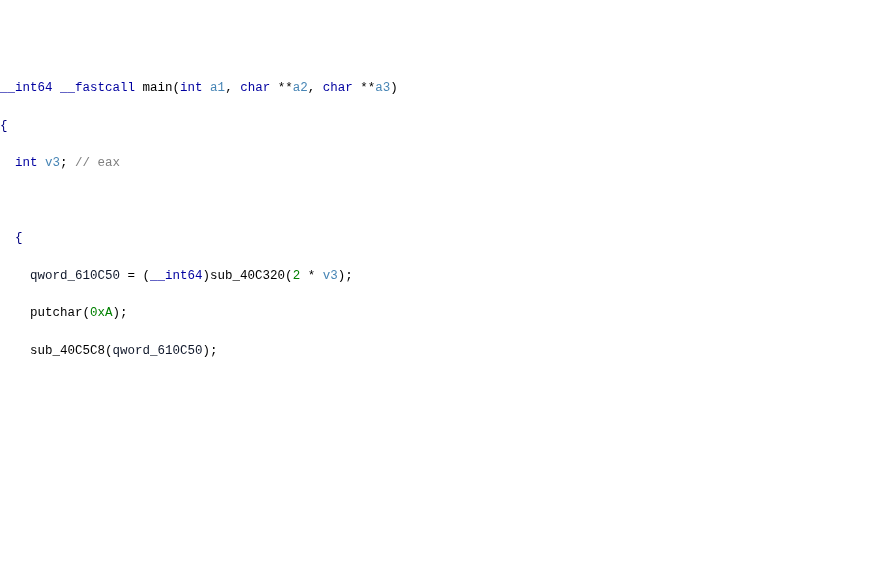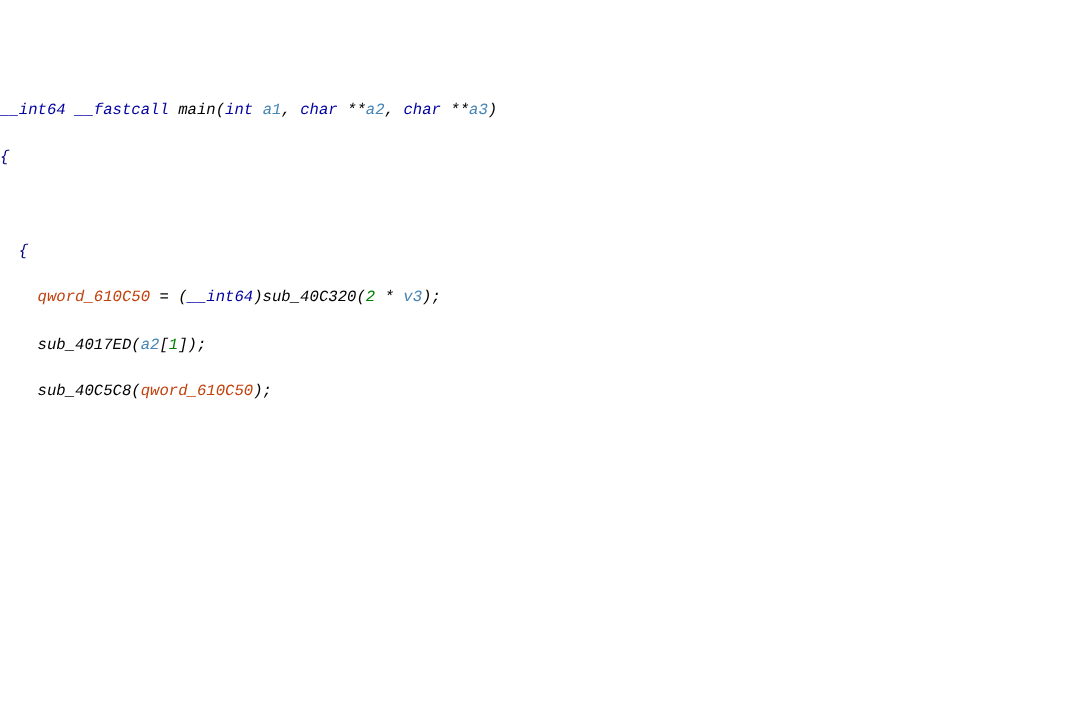--- a/index.html
+++ b/index.html
@@ -9,42 +9,43 @@
     font-size: 12.5px;
     line-height: 1.5;
     background: #ffffff;
     color: #000000;
     white-space: pre;
   }
   .code-container {
     padding: 4px 0 0 0;
     width: 873px;
   }
-  .line { white-space: pre; font-style: italic; }
+  .line { white-space: pre; }
   .k  { color: #0000a0; font-weight: normal; } 
   .t  { color: #0000a0; } 
   .opb{ color: #000080; } 
   .num{ color: #008000; font-weight: normal; } 
   .cmt{ color: #808080; } 
   .var{ color: #4785b5; } 
   .arg{ color: #4785b5; } 
-  .glb{ color: #c2410c; text-align: center; } 
+  .glb{ color: #0f172a; text-align: center; } 
   .plain { color: #000000; }
 </style>
 </head>
 <body>
 
 
 <div class="code-container">
 <div class="line"><span class="t">__int64 __fastcall</span> <span class="plain">main</span><span class="plain">(</span><span class="k">int</span> <span class="arg">a1</span><span class="plain">, </span><span class="k">char</span> <span class="plain">**</span><span class="arg">a2</span><span class="plain">, </span><span class="k">char</span> <span class="plain">**</span><span class="arg">a3</span><span class="plain">)</span></div>
 <div class="line"><span class="opb">{</span></div>
+<div class="line">  <span class="k">int</span> <span class="var">v3</span><span class="plain">; </span><span class="cmt">// eax</span></div>
 <div class="line"> </div>
 <div class="line">  <span class="opb">{</span></div>
 <div class="line">    <span class="glb">qword_610C50</span> <span class="plain">= (</span><span class="k">__int64</span><span class="plain">)</span><span class="plain">sub_40C320</span><span class="plain">(</span><span class="num">2</span> <span class="plain">* </span><span class="var">v3</span><span class="plain">);</span></div>
-<div class="line">    <span class="plain">sub_4017ED</span><span class="plain">(</span><span class="arg">a2</span><span class="plain">[</span><span class="num">1</span><span class="plain">]);</span></div>
+<div class="line">    <span class="plain">putchar</span><span class="plain">(</span><span class="num">0xA</span><span class="plain">);</span></div>
 <div class="line">    <span class="plain">sub_40C5C8</span><span class="plain">(</span><span class="glb">qword_610C50</span><span class="plain">);</span></div>
 
 
 
 
 
 
 
 
 

